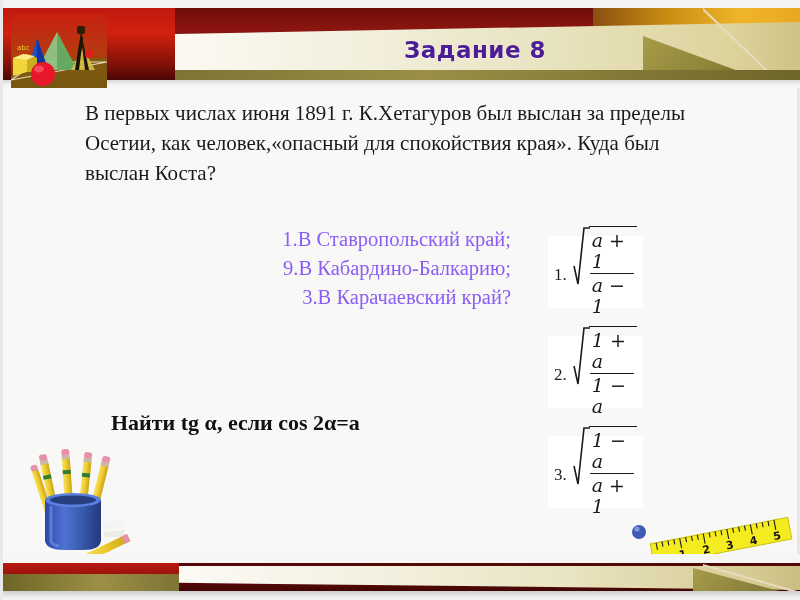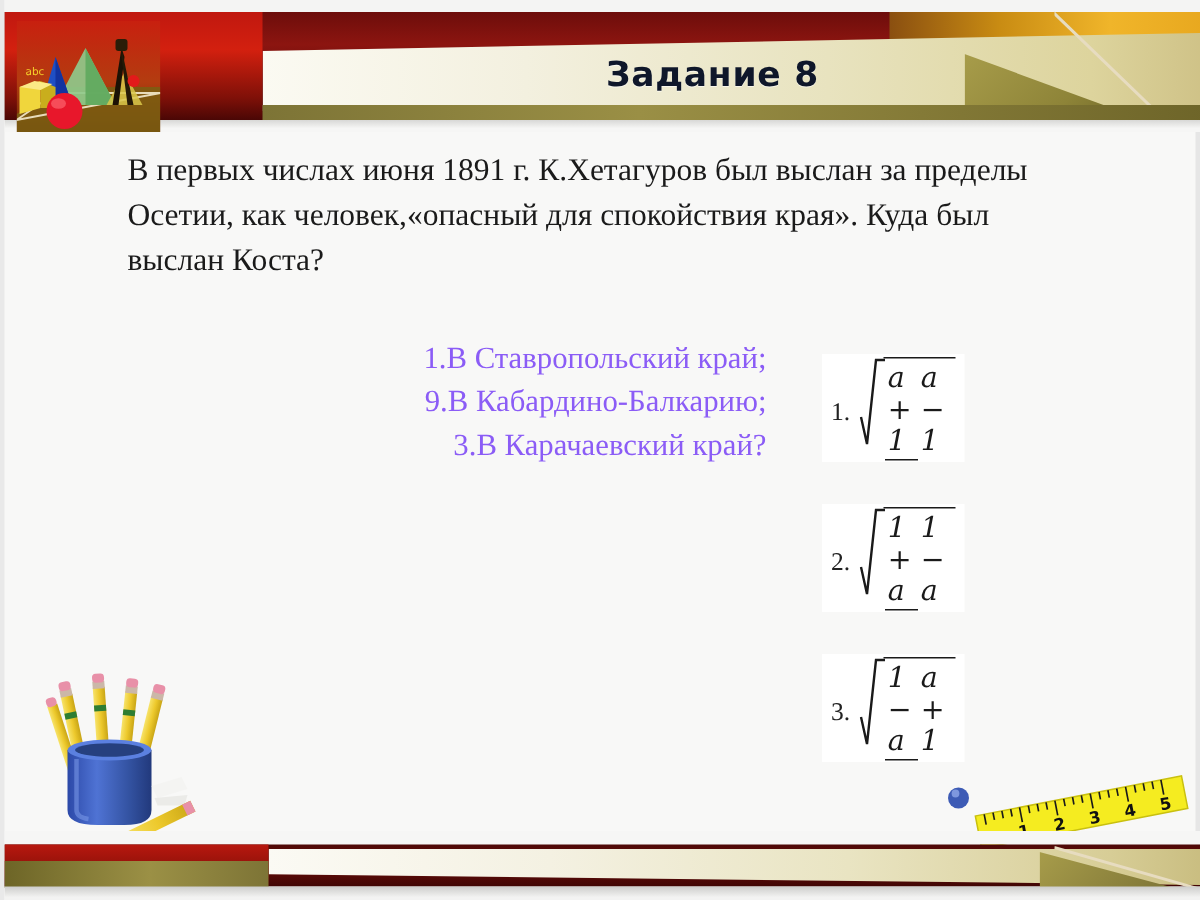--- a/index.html
+++ b/index.html
@@ -96,21 +96,21 @@
     content:"";position:absolute;left:0;top:0;width:130px;height:2px;
     background:#e7dcc0;transform:rotate(16deg);transform-origin:left top;
   }
   .bd-grey{position:absolute;left:0;top:37px;width:800px;height:9px;
     background:linear-gradient(180deg,#cdcdcb 0%,#f3f3f2 80%);}
   
   .title{
     position:absolute;left:172px;top:30px;width:600px;height:40px;
     display:flex;align-items:center;justify-content:center;
     font-family:"DejaVu Sans", sans-serif;
-    font-weight:bold;font-size:23px;color:#0f172a;
+    font-weight:bold;font-size:23px;color:#4c1d95;
     letter-spacing:0.5px;
     text-shadow:0 1px 0 rgba(255,255,255,.6);
   }
   
   .question{
     position:absolute;left:82px;top:98px;width:625px;
     font-size:21px;line-height:30px;color:#1a1a1a;
   }
   .options{
     position:absolute;left:78px;top:225px;width:430px;
@@ -131,21 +131,21 @@
   .fbox .fnum{
     font-size:17px;color:#222;margin-right:6px;padding-top:6px;
     font-family:"Liberation Serif", serif;
   }
   .radical{position:relative;display:flex;align-items:stretch;}
   .rad-sign{
     position:relative;width:17px;flex:0 0 17px;
   }
   .rad-sign svg{position:absolute;left:0;top:0;}
   .frac{
-    display:flex;flex-direction:row;align-items:center;
+    display:flex;flex-direction:column;align-items:center;
     padding:2px 3px 0 1px;border-top:1.3px solid #1a1a1a;
     margin-left:-1px;
   }
   .frac .num,.frac .den{
     font-size:19px;line-height:21px;color:#1a1a1a;
     font-family:"DejaVu Serif", serif;padding:1px 2px;
   }
   .frac .num{border-bottom:1.3px solid #1a1a1a;}
   .it{font-style:italic;}
   #formula-1{left:545px;top:236px;width:95px;height:72px;}
@@ -212,20 +212,21 @@
   <div class="title">Задание 8</div>
 
   <div class="question">В первых числах июня 1891 г. К.Хетагуров был выслан за пределы Осетии, как человек,«опасный для спокойствия края». Куда был выслан Коста?</div>
 
   <div class="options">
     <div>1.В Ставропольский край;</div>
     <div>9.В Кабардино-Балкарию;</div>
     <div>3.В Карачаевский край?</div>
   </div>
 
+  <div class="task-line">Найти tg α, если  cos 2α=a</div>
 
   <div class="fbox" id="formula-1">
     <span class="fnum">1.</span>
     <span class="radical">
       <span class="rad-sign">
         <svg width="17" height="60" viewBox="0 0 17 60" xmlns="http://www.w3.org/2000/svg">
           <path d="M1 40 L5 58 L11 2 L17 2" fill="none" stroke="#1a1a1a" stroke-width="1.6" stroke-linejoin="miter"></path>
         </svg>
       </span>
       <span class="frac">

